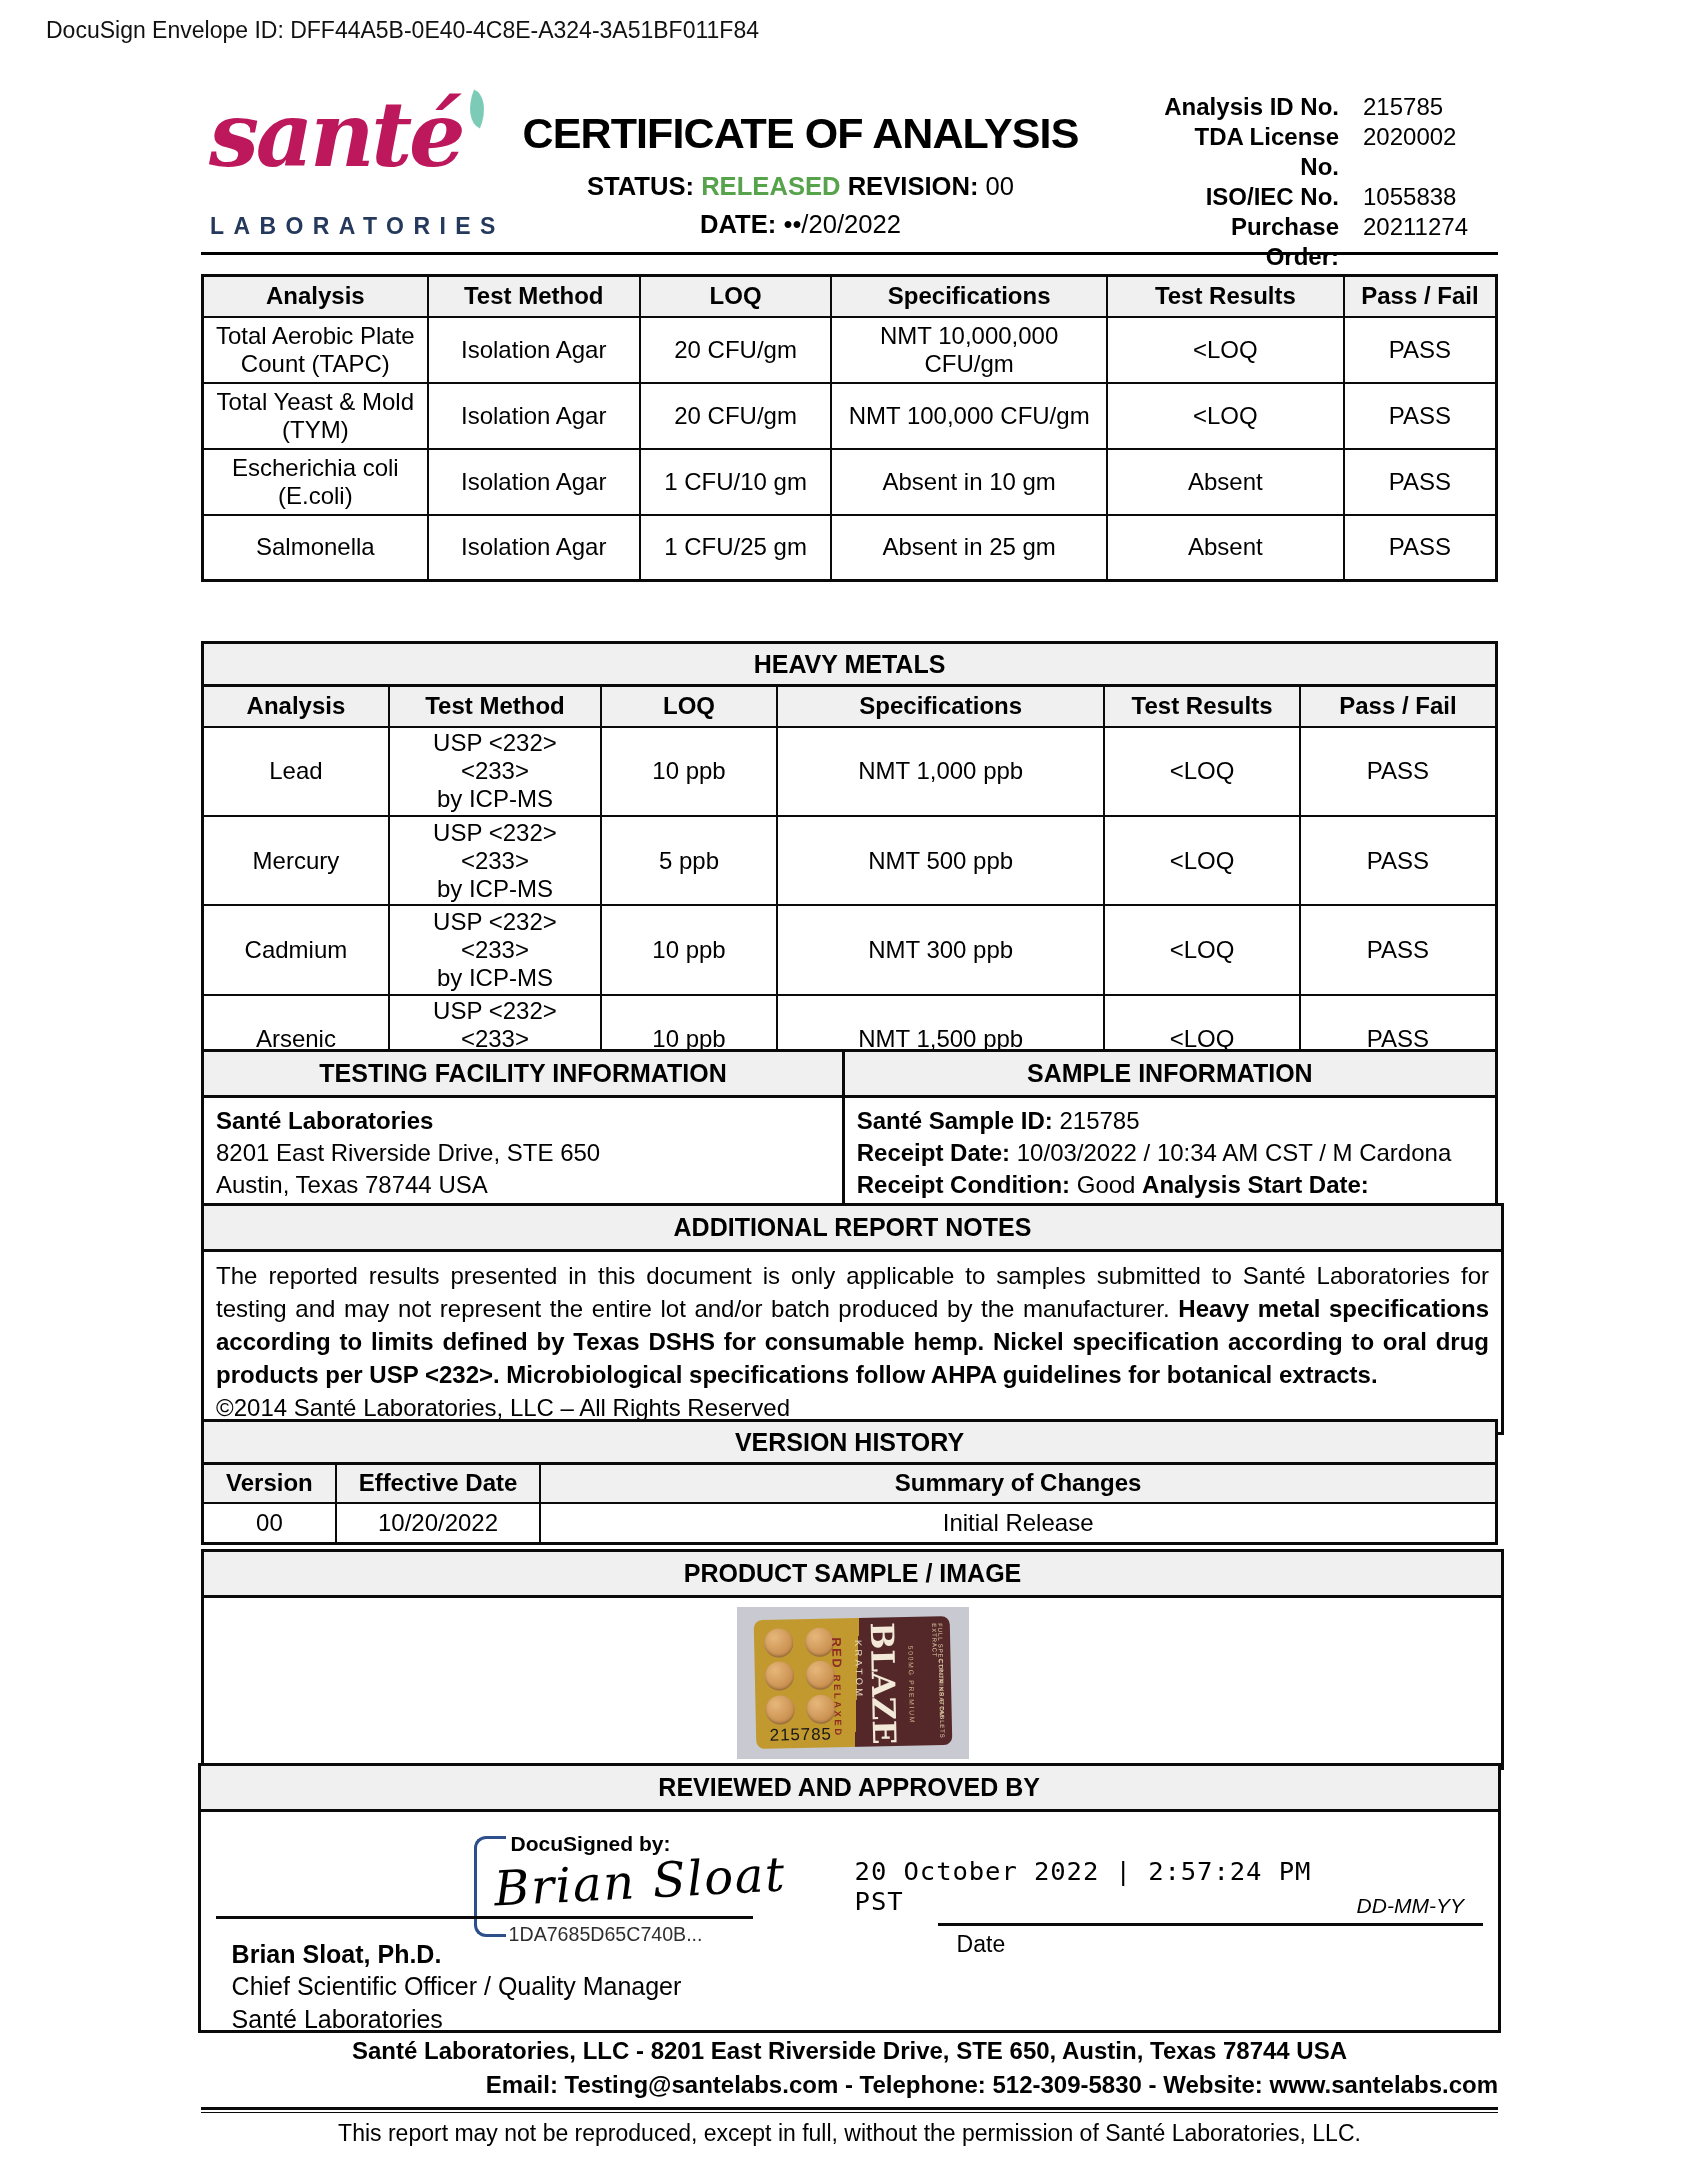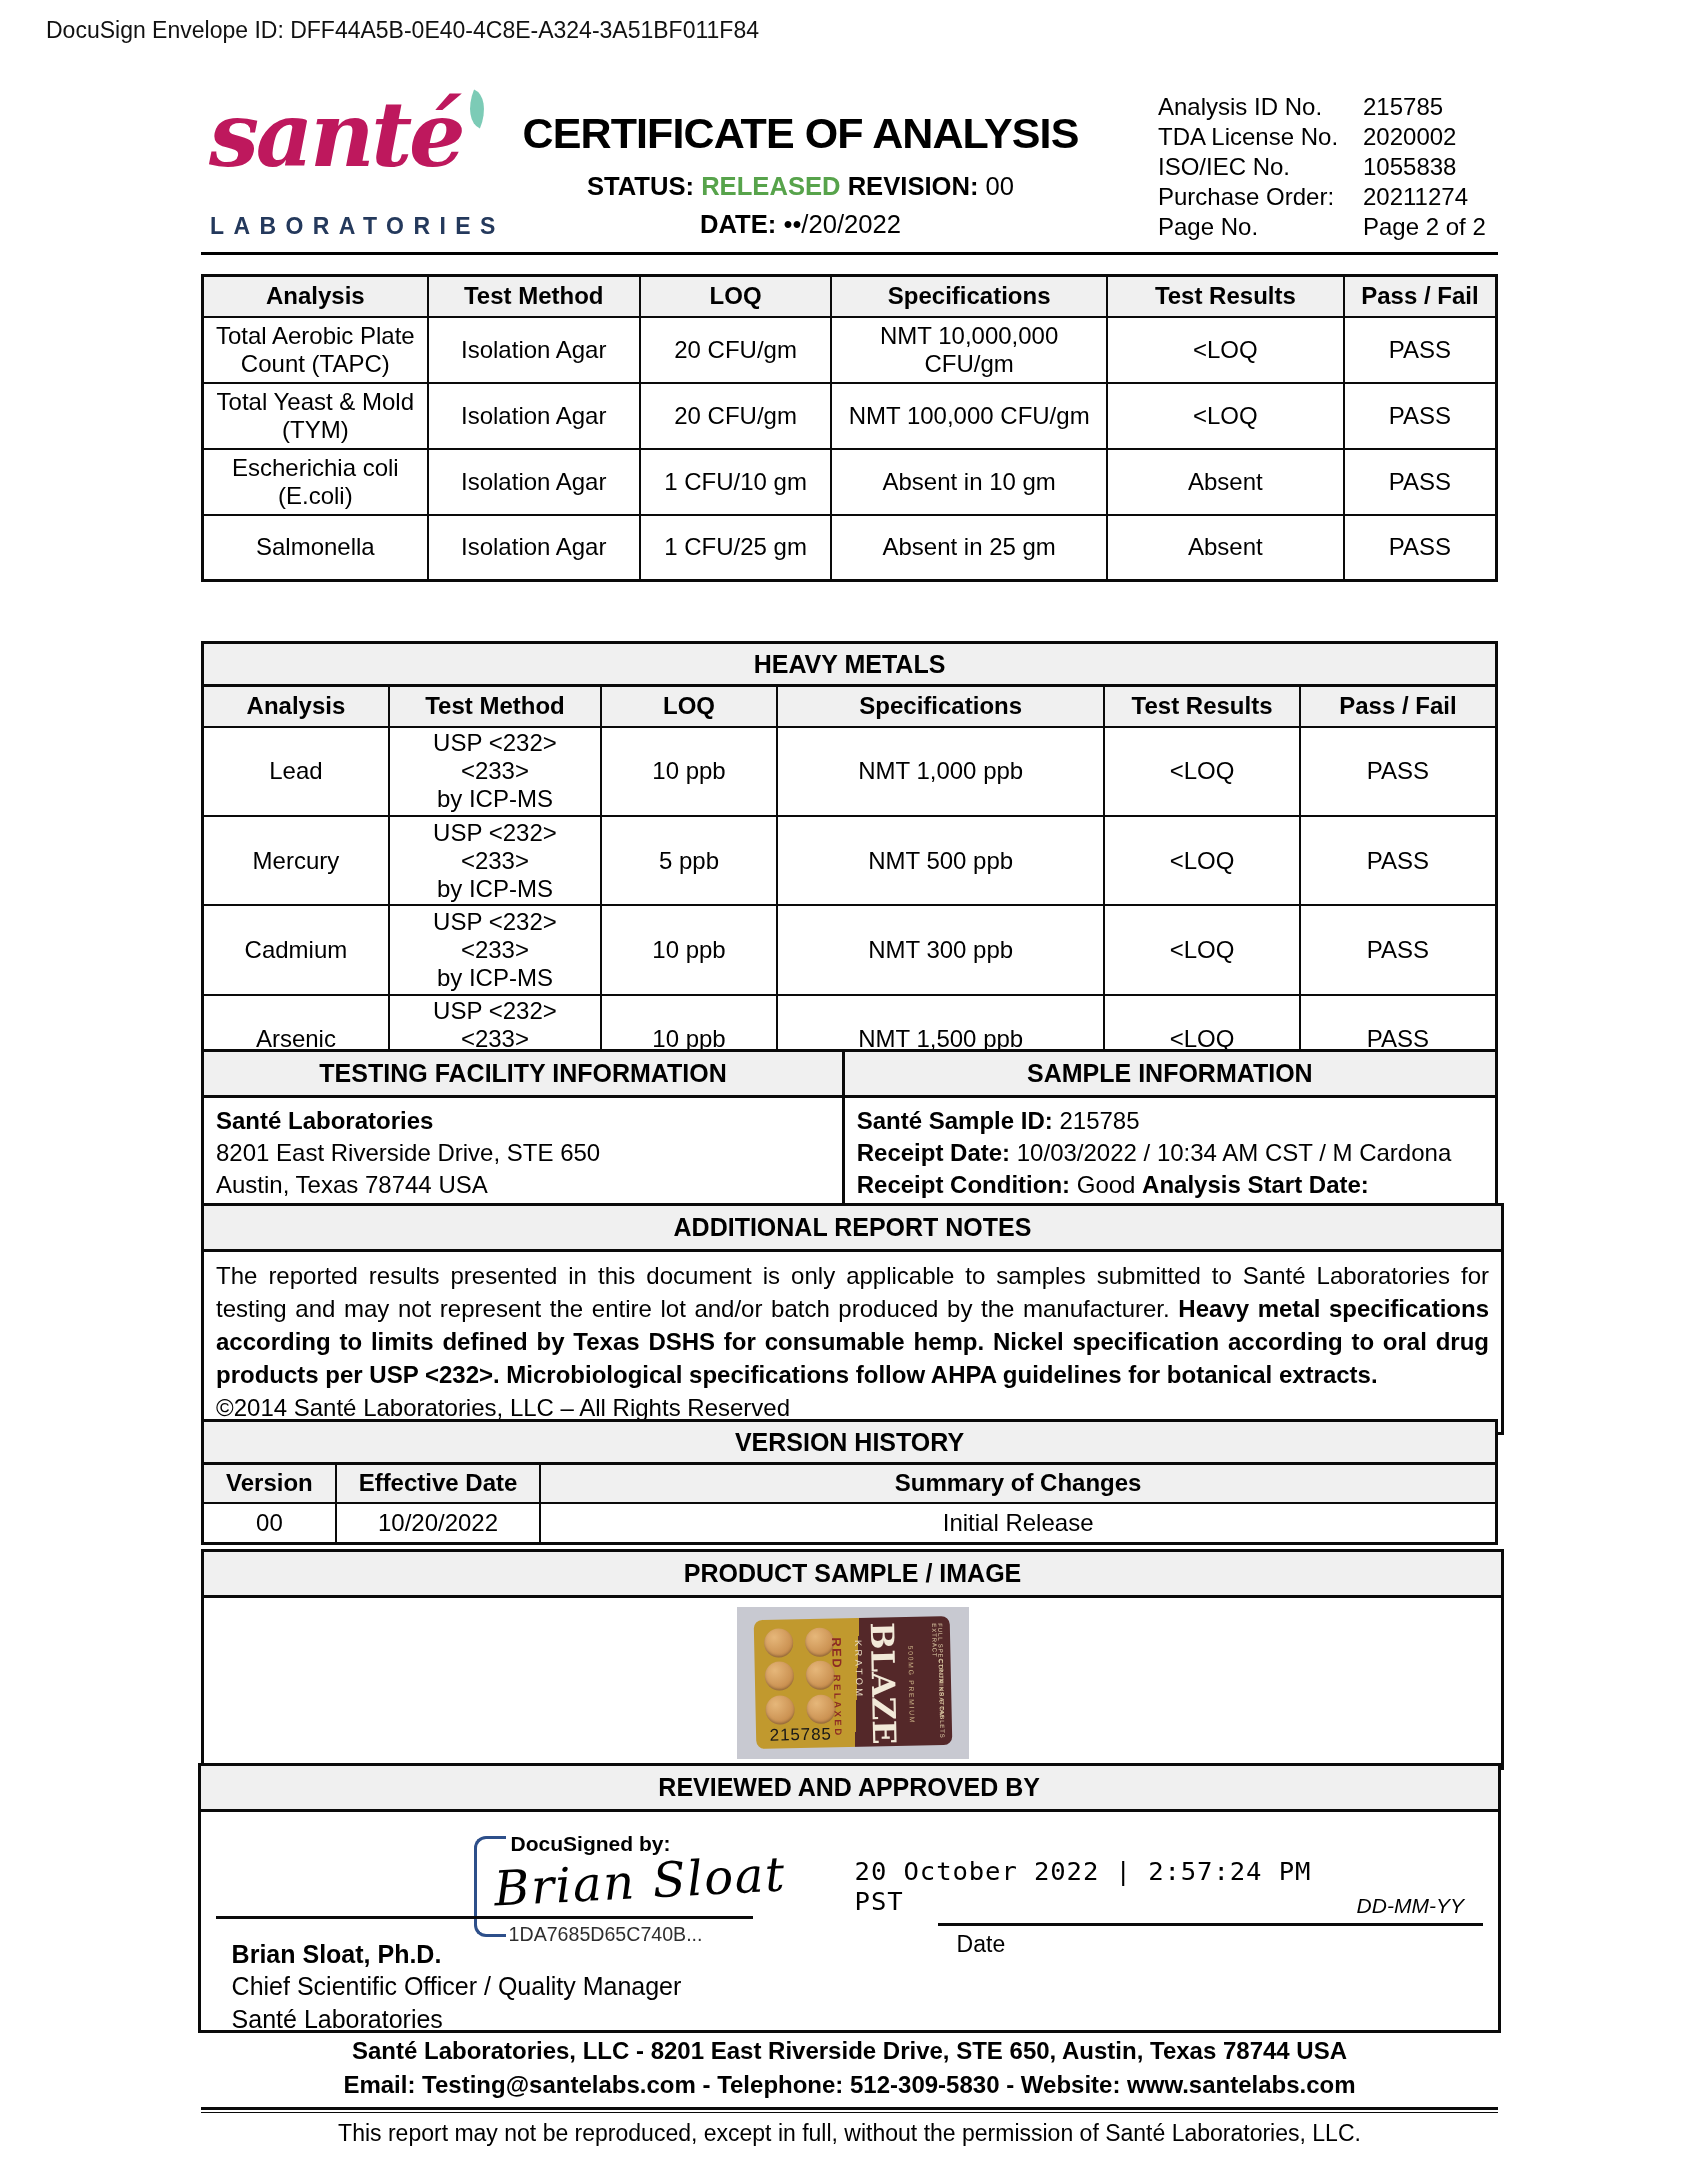--- a/index.html
+++ b/index.html
@@ -18,21 +18,21 @@
             letter-spacing:9.4px;color:#24395c;}
   .doc-title{position:absolute;left:477px;top:109px;width:647px;text-align:center;
              font-size:43px;font-weight:bold;letter-spacing:-0.9px;}
   .status-line{position:absolute;left:477px;top:172px;width:647px;text-align:center;font-size:25.6px;}
   .status-line .b{font-weight:bold;}
   .green{color:#57a34b;font-weight:bold;}
   .date-line{position:absolute;left:477px;top:210px;width:647px;text-align:center;font-size:25.6px;}
   .date-line .b{font-weight:bold;}
   .info-block{position:absolute;left:1158px;top:92px;width:341px;}
   .info-row{display:flex;line-height:30px;font-size:24px;}
-  .info-row .lbl{flex:1;text-align:left;font-weight:normal;}
+  .info-row .lbl{flex:1;text-align:right;font-weight:bold;}
   .info-row .val{width:136px;padding-left:24px;text-align:left;}
   .header-rule{position:absolute;left:201px;top:252px;width:1297px;height:3.4px;background:#000;}
 
   
   .sec{position:absolute;left:201px;width:1297px;}
   table.doc{border-collapse:collapse;width:100%;table-layout:fixed;}
   table.doc th,table.doc td{border:2.6px solid #0a0a0a;font-size:24px;text-align:center;
        vertical-align:middle;padding:1.7px 6.8px;white-space:pre-line;overflow:hidden;}
   table.doc{border:3.4px solid #0a0a0a;}
   tr.trow th{background:#f0f0f0;font-size:25px;border-bottom:3.4px solid #0a0a0a;}
@@ -90,21 +90,21 @@
   .sig-co{position:absolute;left:31px;top:193px;font-size:25px;}
   .appr-date{position:absolute;left:654px;top:44px;width:511px;font-family:"DejaVu Sans Mono",monospace;
              font-size:25.6px;letter-spacing:0.9px;}
   .date-fmt{position:absolute;left:1156px;top:82px;width:111px;font-style:italic;font-size:21px;}
   .date-line2{position:absolute;left:737px;top:111px;width:545px;height:3.4px;background:#0a0a0a;}
   .date-lbl{position:absolute;left:756px;top:119px;font-size:23px;}
 
   
   .footer{position:absolute;left:201px;top:2034px;width:1297px;text-align:center;}
   .footer .f1{font-size:24px;font-weight:bold;line-height:34px;}
-  .footer .f2{font-size:24px;font-weight:bold;line-height:34px;}
+  .footer .f2{font-size:24px;font-weight:bold;line-height:34px;text-align:right;}
   .footer-rule{margin-top:5.1px;border-top:3.4px solid #0a0a0a;border-bottom:0.9px solid #0a0a0a;height:1.7px;}
   .footer .f3{font-size:23px;line-height:34px;margin-top:3.4px;}
 </style>
 </head>
 <body>
 
 <div class="page">
 
   <div class="envelope">DocuSign Envelope ID: DFF44A5B-0E40-4C8E-A324-3A51BF011F84</div>
 

